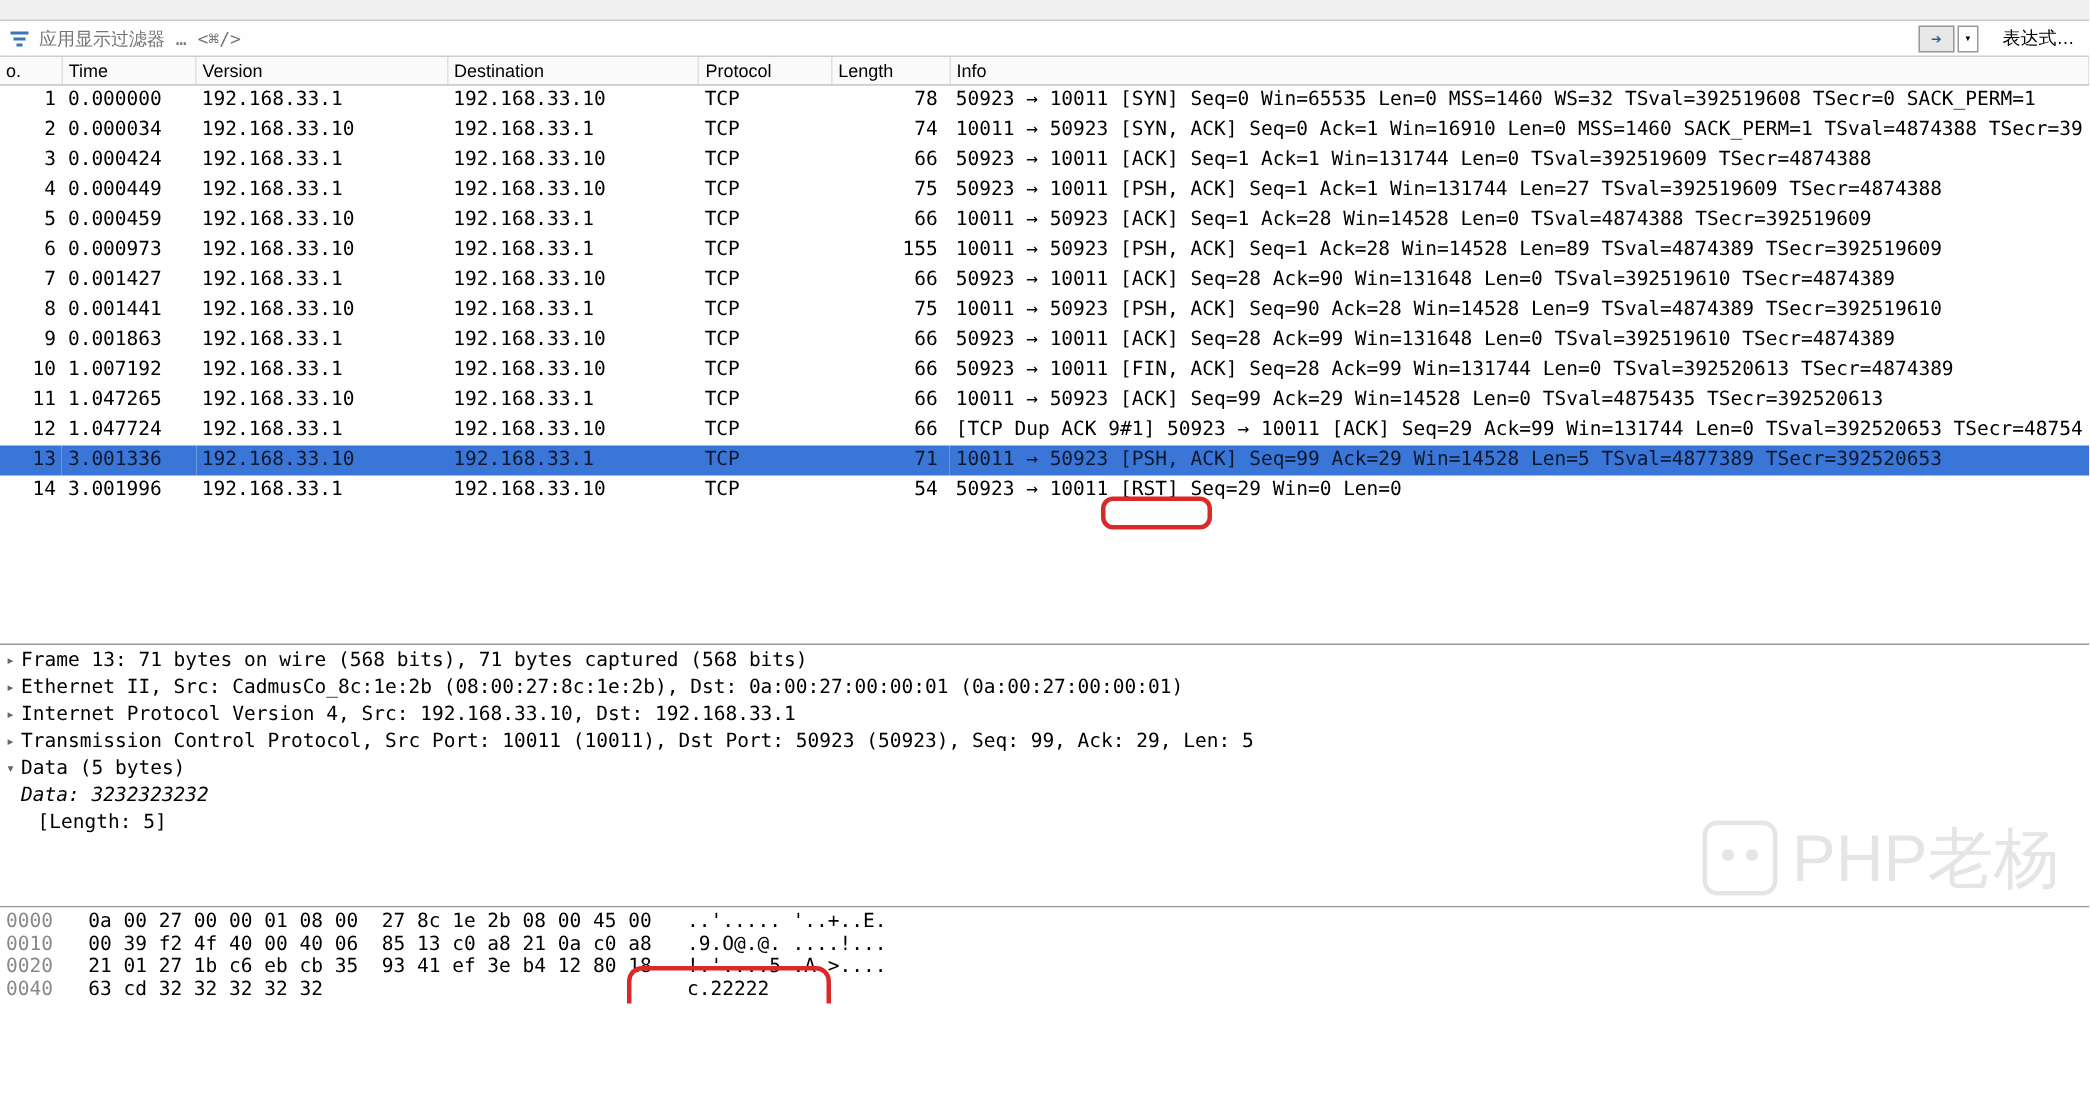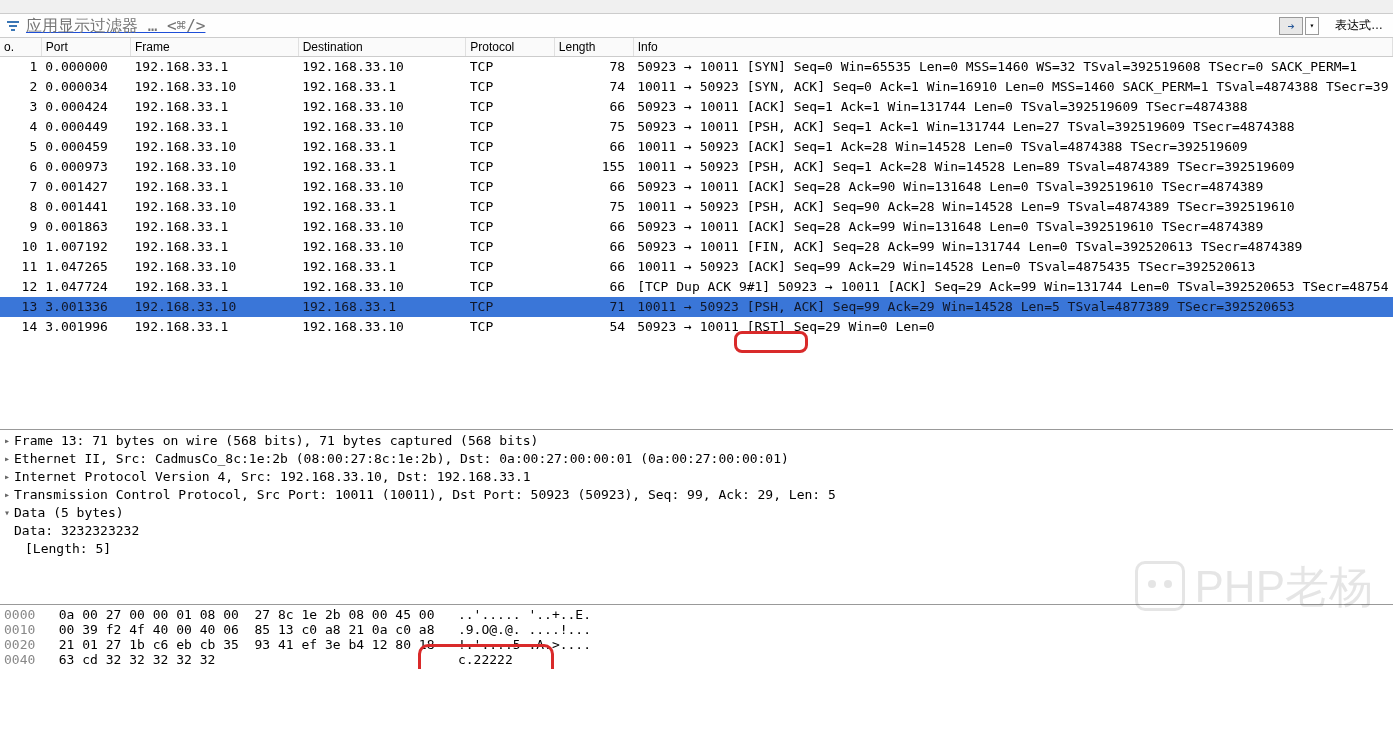--- a/index.html
+++ b/index.html
@@ -34,24 +34,23 @@
       align-items: center;
       justify-content: center;
       color: #3a76b5;
     }
     .filter-input {
       flex: 1;
       border: none;
       background: transparent;
       padding: 2px 4px;
       font-family: inherit;
-      font-size: 16px;
+      font-size: 12px;
       outline: none;
       color: #1d4ed8;
-      text-decoration: underline;
     }
     .filter-right {
       display: flex;
       align-items: center;
       gap: 2px;
     }
     .arrow-btn {
       width: 24px;
       height: 18px;
       background: #e8e8e8;
@@ -162,21 +161,21 @@
       border-radius: 10px;
       left: 418px;
       top: 39px;
       width: 136px;
       height: 48px;
       pointer-events: none;
     }
     .watermark {
       position: absolute;
       right: 20px;
-      bottom: 58px;
+      bottom: 72px;
       display: flex;
       align-items: center;
       gap: 10px;
       opacity: 0.12;
       font-size: 44px;
       font-family: sans-serif;
       color: #333;
       pointer-events: none;
     }
     .watermark-icon {
@@ -214,22 +213,22 @@
     <div class="dropdown-btn">▾</div>
     <span class="expr-btn">表达式…</span>
   </div>
 </div>
 
 <div class="packet-list">
   <table class="packet-table">
     <thead>
       <tr>
         <th class="col-no">o.</th>
-        <th class="col-time">Port</th>
-        <th class="col-src">Frame</th>
+        <th class="col-time">Time</th>
+        <th class="col-src">Version</th>
         <th class="col-dst">Destination</th>
         <th class="col-proto">Protocol</th>
         <th class="col-len">Length</th>
         <th class="col-info">Info</th>
       </tr>
     </thead>
     <tbody id="packet-rows">
         <tr>
           <td class="col-no">1</td>
           <td class="col-time">0.000000</td>
@@ -376,21 +375,21 @@
         <span>Internet Protocol Version 4, Src: 192.168.33.10, Dst: 192.168.33.1</span>
       </div>
       <div class="detail-line" style="padding-left: 4px;">
         <span class="tree-toggle">▸</span>
         <span>Transmission Control Protocol, Src Port: 10011 (10011), Dst Port: 50923 (50923), Seq: 99, Ack: 29, Len: 5</span>
       </div>
       <div class="detail-line" style="padding-left: 4px;">
         <span class="tree-toggle">▾</span>
         <span>Data (5 bytes)</span>
       </div>
-      <div class="detail-line" style="">
+      <div class="detail-line" style=" font-style: italic;">
         <span class="tree-toggle"></span>
         <span>Data: 3232323232</span>
       </div>
       <div class="detail-line" style="padding-left: 15px;">
         <span class="tree-toggle"></span>
         <span>[Length: 5]</span>
       </div>
     </div>
 </div>
 

